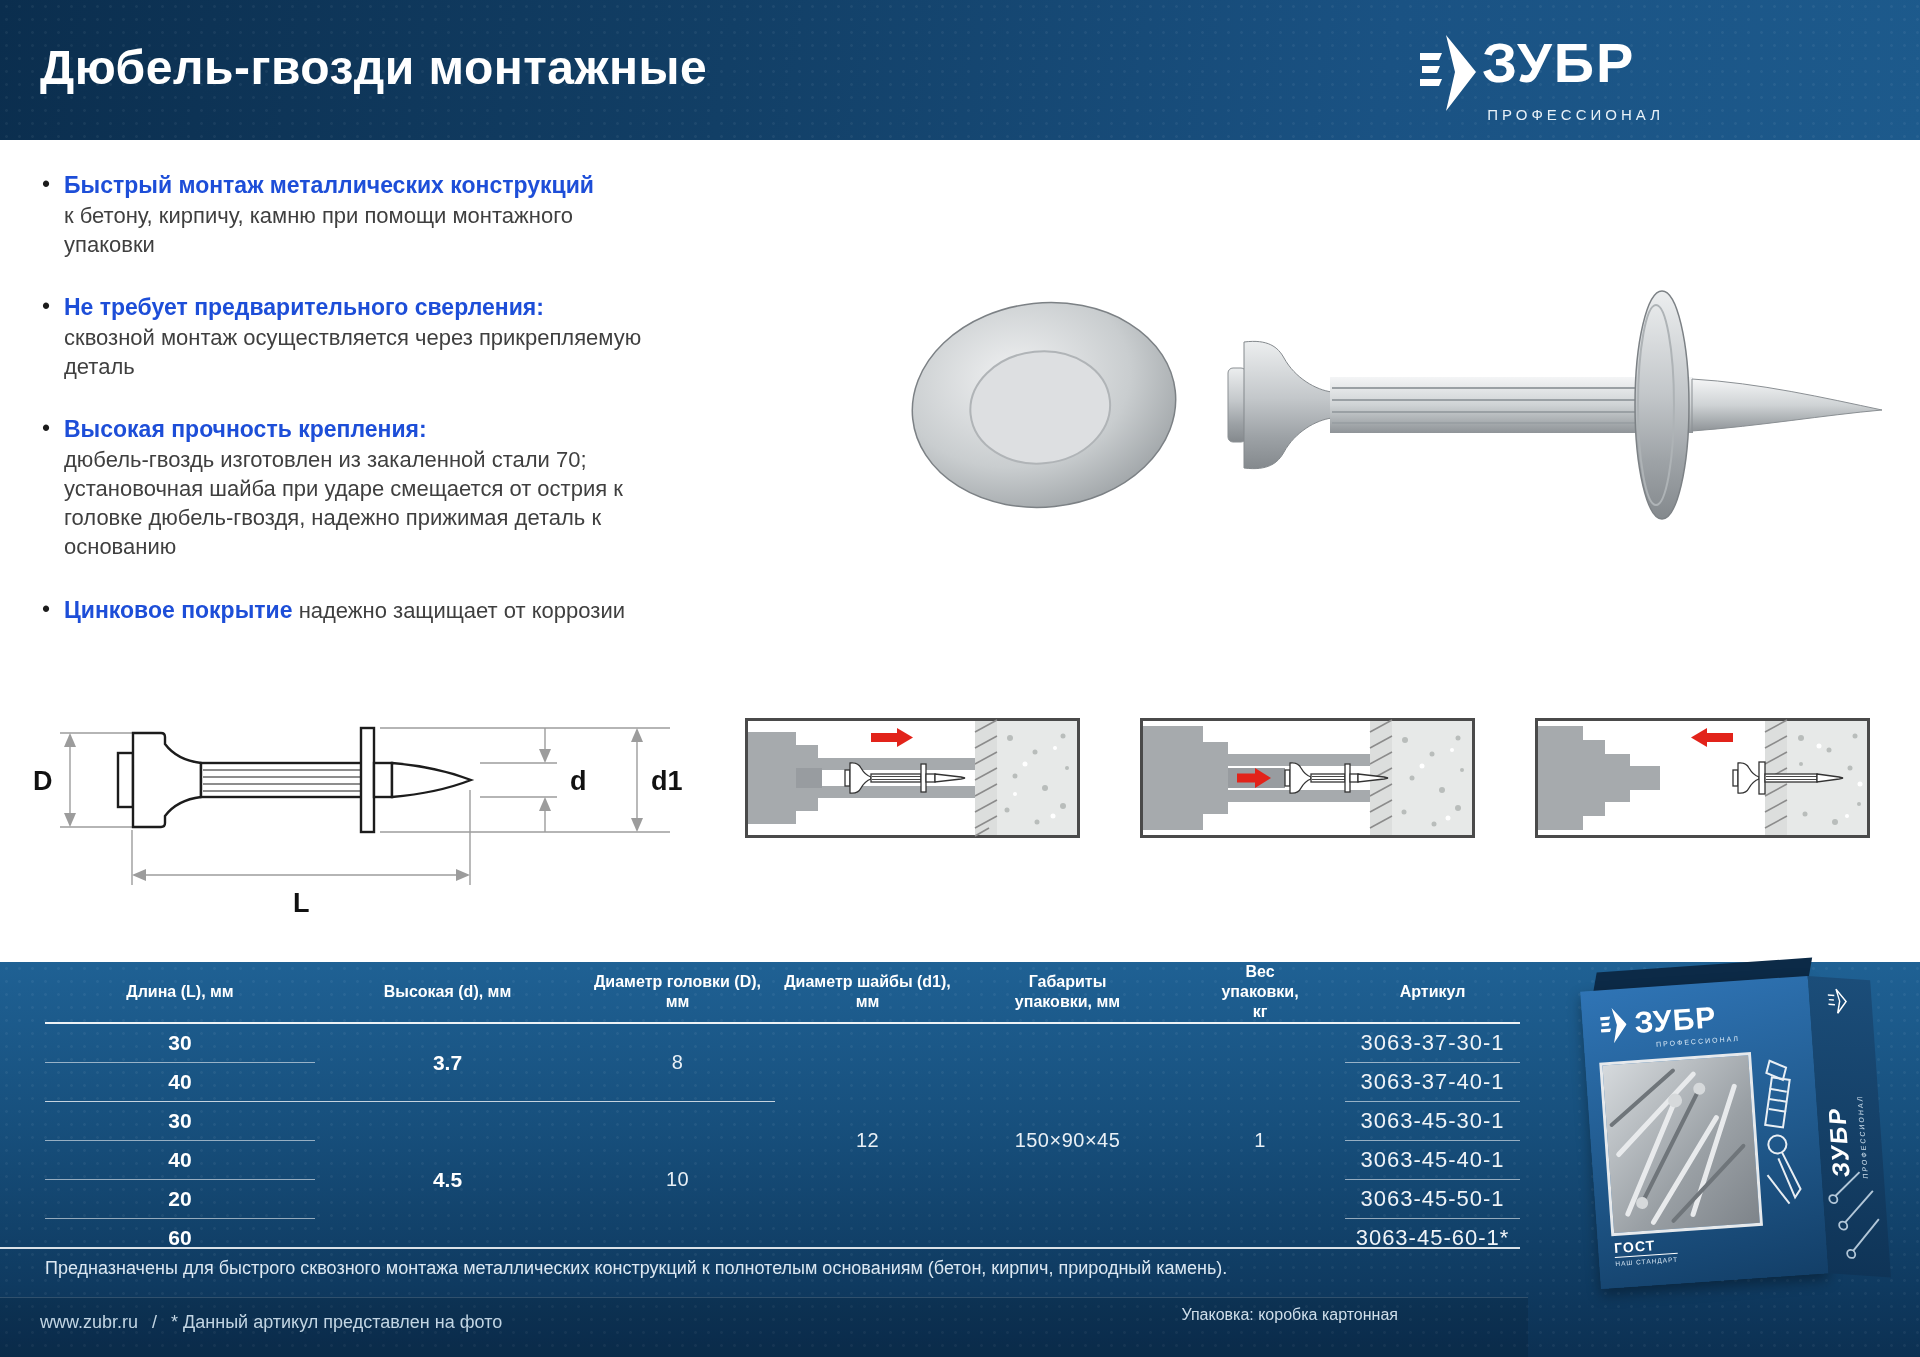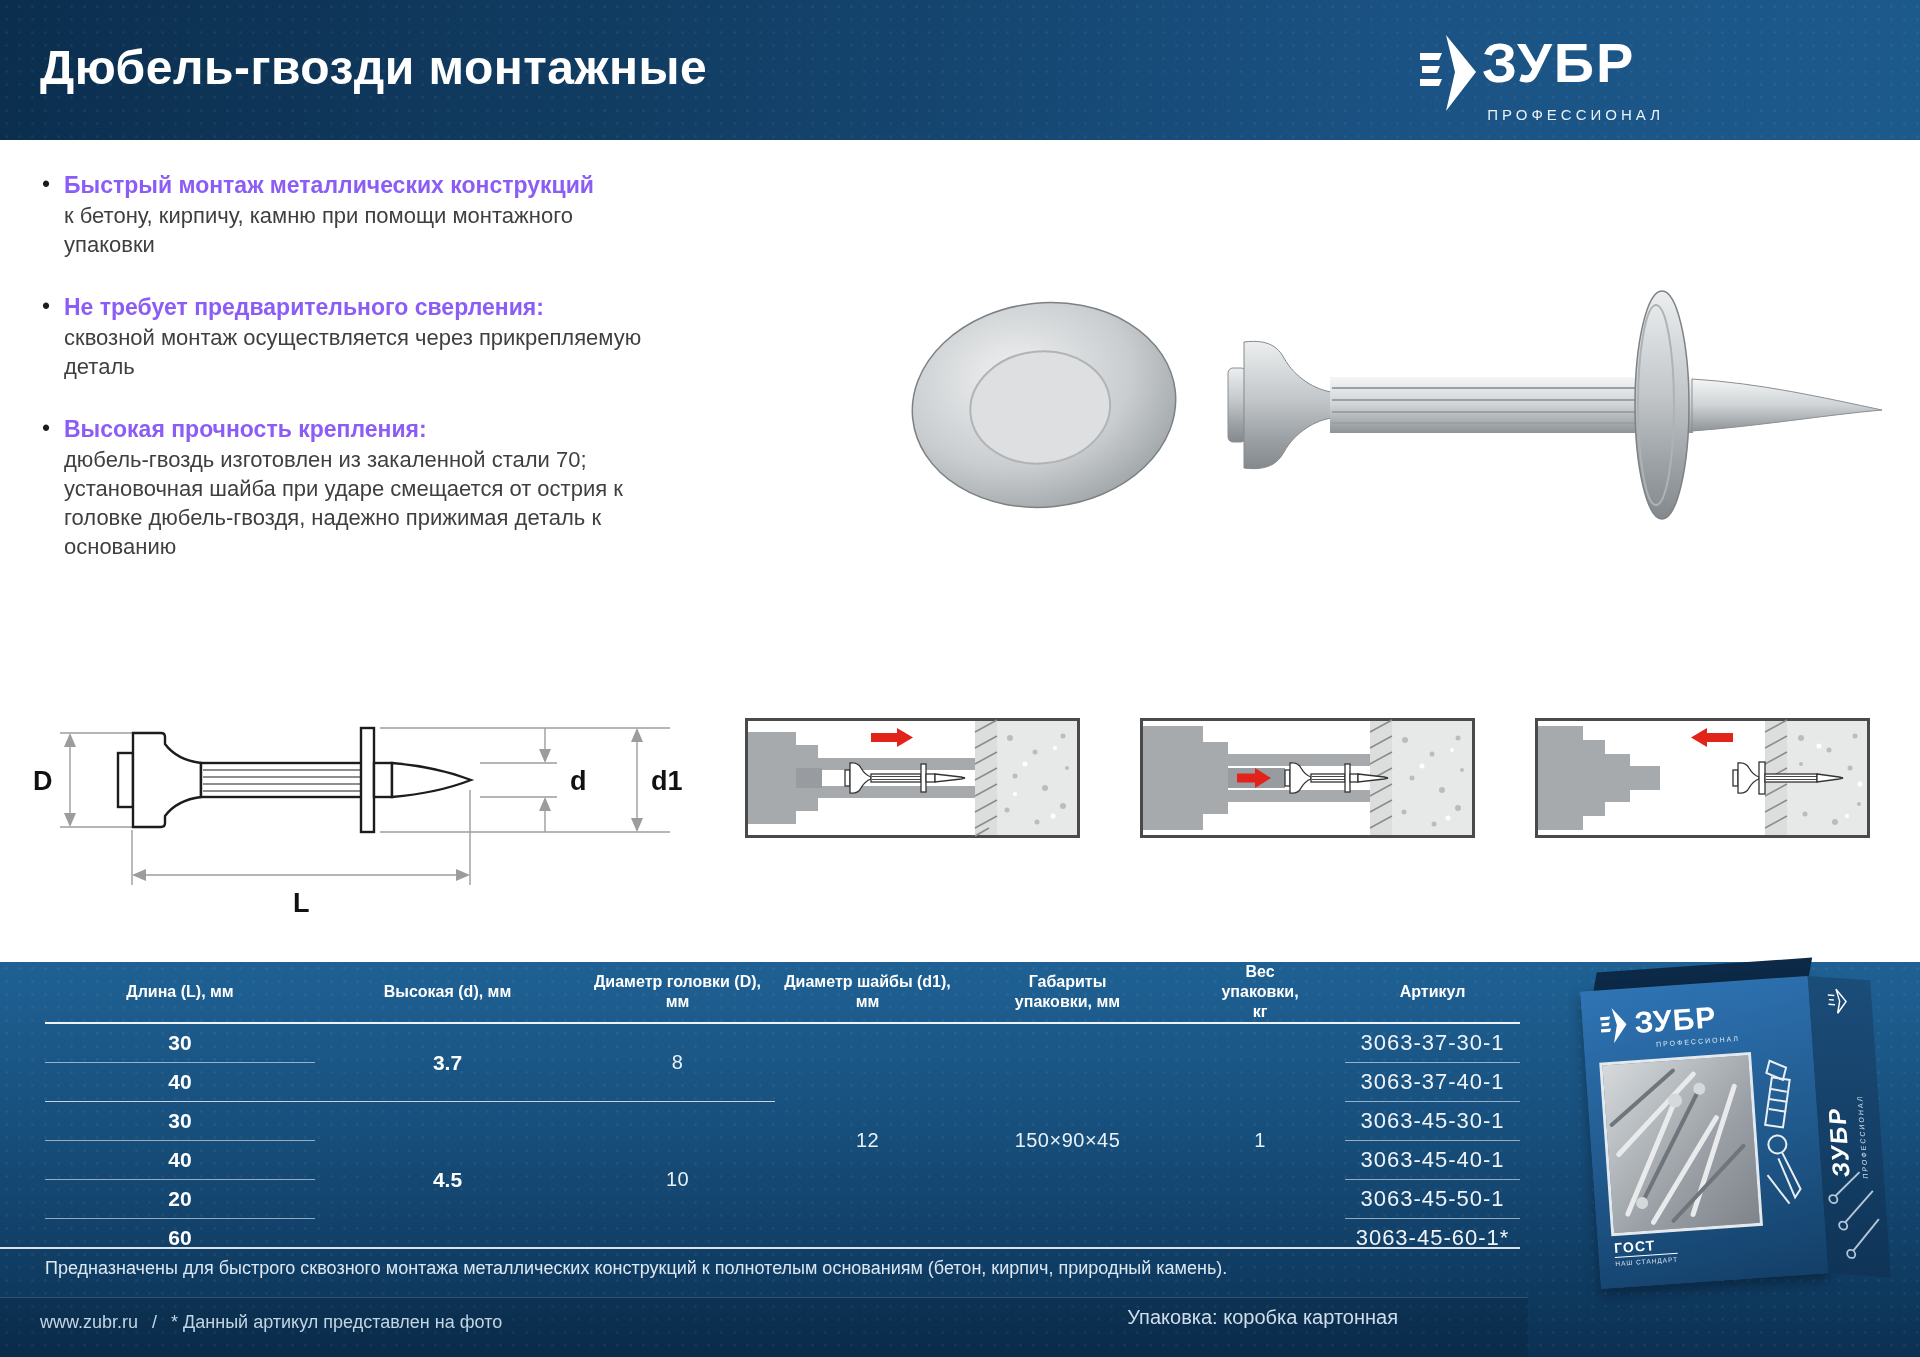--- a/index.html
+++ b/index.html
@@ -15,21 +15,21 @@
   .brand{position:absolute;left:1420px;top:30px;width:260px;height:100px;color:#fff;}
   .brand-icon{position:absolute;left:0;top:5px;}
   .brand-word{position:absolute;left:62px;top:0px;font-size:56px;font-weight:bold;letter-spacing:2px;}
   .brand-sub{position:absolute;left:62px;top:76px;width:182px;text-align:right;
              font-size:15px;letter-spacing:4px;font-weight:normal;color:#e8f1f8;}
   
   .features{position:absolute;left:40px;top:170px;width:605px;margin:0;padding:0;list-style:none;}
   .features li{position:relative;padding-left:24px;margin-bottom:33px;
                font-size:22px;line-height:1.33;color:#3f3f3f;}
   .features li::before{content:"\2022";position:absolute;left:2px;top:-1px;color:#1c1c1c;font-size:23px;}
-  .features .fb{font-weight:bold;color:#8b5cf6;font-size:23px;}
+  .features .fb{font-weight:bold;color:#1d4ed8;font-size:23px;}
   .features li.block .fr{display:block;}
   .features li.inline .fr{display:inline;}
   
   .techsvg{position:absolute;left:25px;top:700px;}
   .photosvg{position:absolute;left:880px;top:250px;}
   .step{position:absolute;top:718px;}
   .step.s1{left:745px;} .step.s2{left:1140px;} .step.s3{left:1535px;}
   
   .band{position:absolute;left:0;top:962px;width:1920px;height:395px;
         background:linear-gradient(180deg,#1f6194 0%,#174f7c 42%,#0f3a60 82%,#0c3052 100%);}
@@ -45,21 +45,21 @@
   .sep2{border-bottom:1.5px solid rgba(255,255,255,0.75);}
   .hw{display:inline-block;}
   .hw.gab{max-width:112px;} .hw.ves{max-width:92px;}
   .tbl-bottomline{position:absolute;left:0;top:285px;width:1520px;height:2px;background:rgba(255,255,255,0.85);}
   .band-desc{position:absolute;left:45px;top:296px;width:1250px;font-size:18px;color:#dce8f2;}
   .bottombar{position:absolute;left:0;top:335px;width:1528px;height:60px;
              background:rgba(0,0,0,0.10);border-top:1px solid rgba(255,255,255,0.15);}
   .bb-left{position:absolute;left:40px;top:14px;font-size:18px;color:#c2d5e3;}
   .bb-left a{color:#c2d5e3;text-decoration:none;}
   .bb-sep{margin:0 14px;}
-  .bb-right{position:absolute;right:130px;top:8px;font-size:20px;color:#cfdeea;}
+  .bb-right{position:absolute;right:130px;top:8px;font-size:16px;color:#cfdeea;}
   
   .pbox{position:absolute;left:1590px;top:-1px;width:300px;height:330px;transform:rotate(-4deg);}
   .pbox-top{position:absolute;left:14px;top:2px;width:216px;height:30px;background:#0c2a47;transform:skewX(-14deg);}
   .pbox-front{position:absolute;left:0;top:20px;width:228px;height:298px;
               background:linear-gradient(170deg,#2f74b5 0%,#20598c 55%,#133f68 100%);
               box-shadow:0 6px 14px rgba(0,0,0,0.35);}
   .pbox-side{position:absolute;left:228px;top:20px;width:62px;height:298px;
              background:linear-gradient(180deg,#1b4d79 0%,#0f3457 100%);transform:skewY(8deg);transform-origin:left top;}
   .pbf-logo{position:absolute;left:18px;top:18px;color:#fff;}
   .pbf-word{position:absolute;left:34px;top:0;font-size:30px;font-weight:bold;letter-spacing:1px;}
@@ -103,20 +103,24 @@
       <span class="fb">Быстрый монтаж металлических конструкций</span>
       <span class="fr">к бетону, кирпичу, камню при помощи монтажного упаковки</span>
     </li>
     <li class="block">
       <span class="fb">Не требует предварительного сверления:</span>
       <span class="fr">сквозной монтаж осуществляется через прикрепляемую деталь</span>
     </li>
     <li class="block">
       <span class="fb">Высокая прочность крепления:</span>
       <span class="fr">дюбель-гвоздь изготовлен из закаленной стали 70; установочная шайба при ударе смещается от острия к головке дюбель-гвоздя, надежно прижимая деталь к основанию</span>
+    </li>
+    <li class="inline">
+      <span class="fb">Цинковое покрытие</span>
+      <span class="fr">надежно защищает от коррозии</span>
     </li>
   </ul>
 
   <svg class="photosvg" width="1040" height="280" viewBox="0 0 1040 280">
     <defs>
       <linearGradient id="met1" x1="0" y1="0" x2="0" y2="1">
         <stop offset="0" stop-color="#eceeef"></stop>
           <stop offset="0.45" stop-color="#c3c7ca"></stop>
         <stop offset="0.75" stop-color="#9da2a6"></stop>
           <stop offset="1" stop-color="#84898d"></stop>

